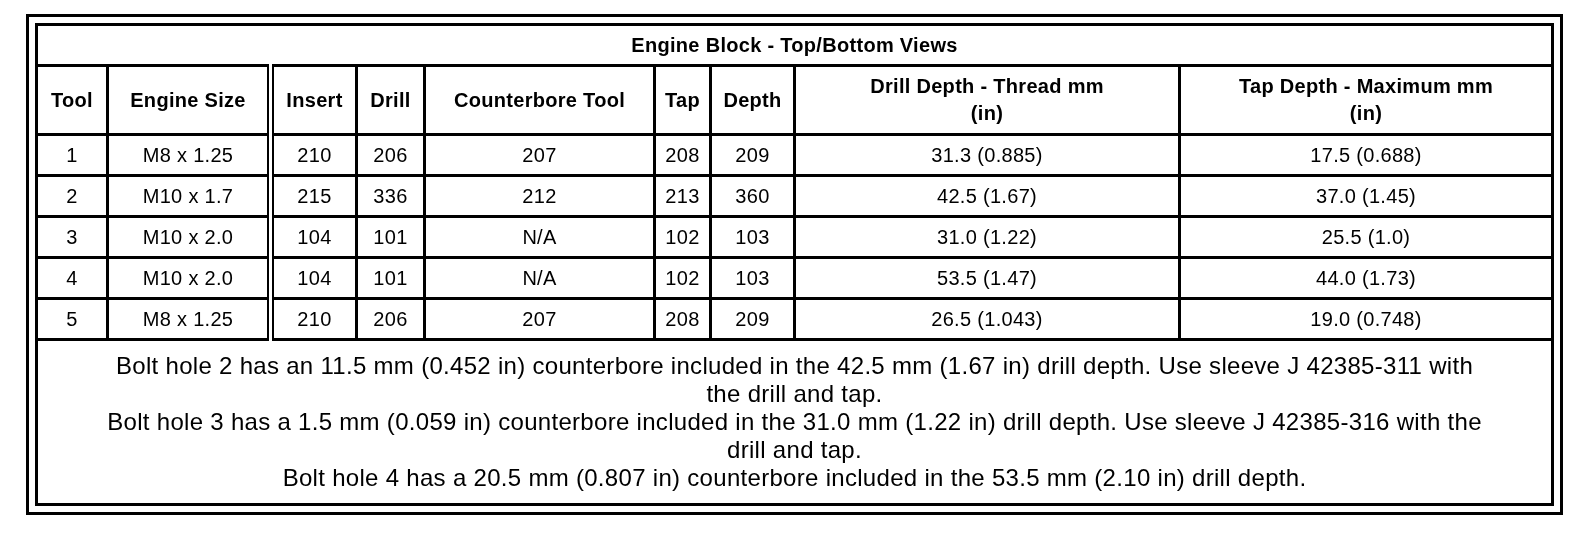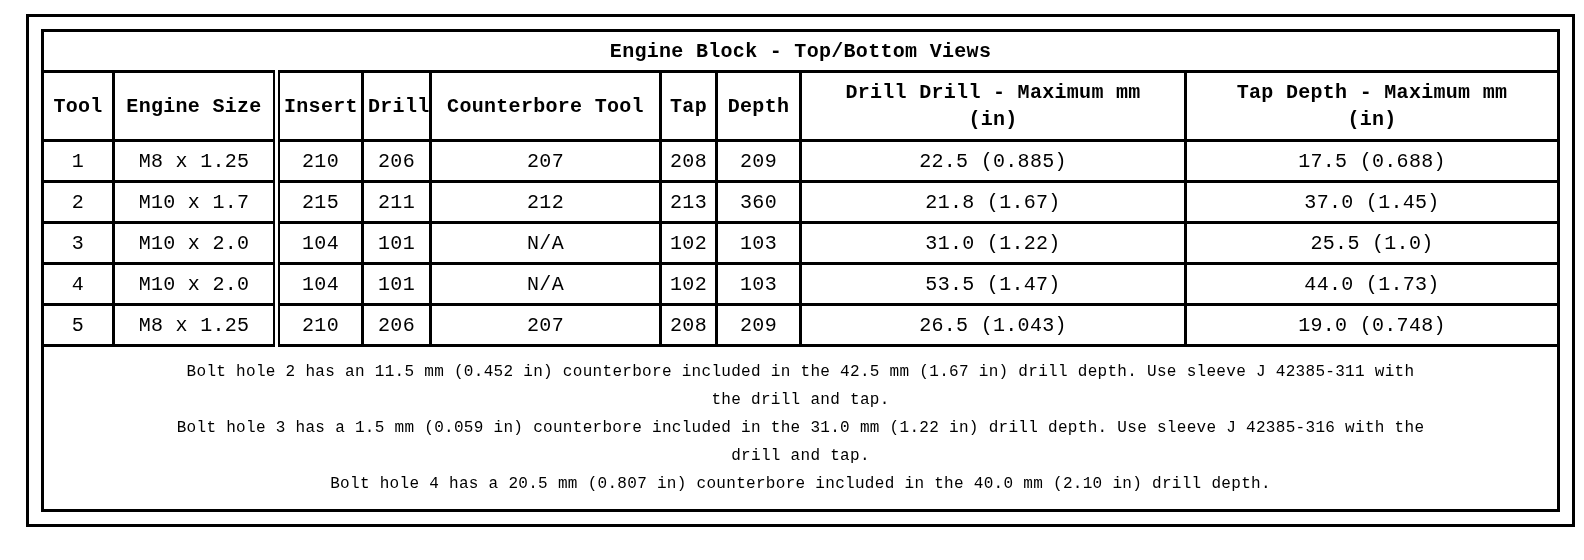--- a/index.html
+++ b/index.html
@@ -11,23 +11,22 @@
   .page {
     width: 1584px;
     height: 560px;
     box-sizing: border-box;
     padding: 14px 0 0 26px;
     background: #ffffff;
   }
   .frame {
     display: inline-block;
     border: 3px solid #000000;
-    padding: 12px;
+    padding: 6px;
     background: #ffffff;
-    font-family: Liberation Mono, monospace;
   }
   table.spec {
     border-collapse: collapse;
     table-layout: fixed;
     width: 1516px;
     background: #ffffff;
   }
   table.spec th,
   table.spec td {
     border: 3px solid #000000;
@@ -59,21 +58,21 @@
     border-right: 7px double #000000 !important;
   }
   td.notes-cell {
     text-align: left;
     vertical-align: top;
     padding: 8px 14px 14px 104px;
     height: 158px;
   }
   .note {
     white-space: pre-line;
-    font-size: 16px;
+    font-size: 24px;
     line-height: 28px;
     margin: 0;
   }
 </style>
 </head>
 <body>
 
 <div class="page">
   <div class="frame">
     <table class="spec">
@@ -93,45 +92,45 @@
           <td class="title-cell" colspan="9">Engine Block - Top/Bottom Views</td>
         </tr>
         <tr>
           <th class="colhdr">Tool</th>
           <th class="colhdr dbl-right">Engine Size</th>
           <th class="colhdr">Insert</th>
           <th class="colhdr">Drill</th>
           <th class="colhdr">Counterbore Tool</th>
           <th class="colhdr">Tap</th>
           <th class="colhdr">Depth</th>
-          <th class="colhdr">Drill Drill - Maximum mm
+          <th class="colhdr">Drill Depth - Thread mm
 (in)</th>
           <th class="colhdr">Tap Depth - Maximum mm
 (in)</th>
         </tr>
         <tr>
           <td class="datacell">1</td>
           <td class="datacell dbl-right">M8 x 1.25</td>
           <td class="datacell">210</td>
           <td class="datacell">206</td>
           <td class="datacell">207</td>
           <td class="datacell">208</td>
           <td class="datacell">209</td>
-          <td class="datacell">22.5 (0.885)</td>
+          <td class="datacell">31.3 (0.885)</td>
           <td class="datacell">17.5 (0.688)</td>
         </tr>
         <tr>
           <td class="datacell">2</td>
           <td class="datacell dbl-right">M10 x 1.7</td>
           <td class="datacell">215</td>
-          <td class="datacell">211</td>
+          <td class="datacell">336</td>
           <td class="datacell">212</td>
           <td class="datacell">213</td>
           <td class="datacell">360</td>
-          <td class="datacell">21.8 (1.67)</td>
+          <td class="datacell">42.5 (1.67)</td>
           <td class="datacell">37.0 (1.45)</td>
         </tr>
         <tr>
           <td class="datacell">3</td>
           <td class="datacell dbl-right">M10 x 2.0</td>
           <td class="datacell">104</td>
           <td class="datacell">101</td>
           <td class="datacell">N/A</td>
           <td class="datacell">102</td>
           <td class="datacell">103</td>
@@ -159,19 +158,19 @@
           <td class="datacell">209</td>
           <td class="datacell">26.5 (1.043)</td>
           <td class="datacell">19.0 (0.748)</td>
         </tr>
         <tr>
           <td class="notes-cell" colspan="9">
             <p class="note">Bolt hole 2 has an 11.5 mm (0.452 in) counterbore included in the 42.5 mm (1.67 in) drill depth. Use sleeve J 42385-311 with
 the drill and tap.</p>
             <p class="note">Bolt hole 3 has a 1.5 mm (0.059 in) counterbore included in the 31.0 mm (1.22 in) drill depth. Use sleeve J 42385-316 with the
 drill and tap.</p>
-            <p class="note">Bolt hole 4 has a 20.5 mm (0.807 in) counterbore included in the 40.0 mm (2.10 in) drill depth.</p>
+            <p class="note">Bolt hole 4 has a 20.5 mm (0.807 in) counterbore included in the 53.5 mm (2.10 in) drill depth.</p>
           </td>
         </tr>
       </tbody>
     </table>
   </div>
 </div>
 
 </body></html>

